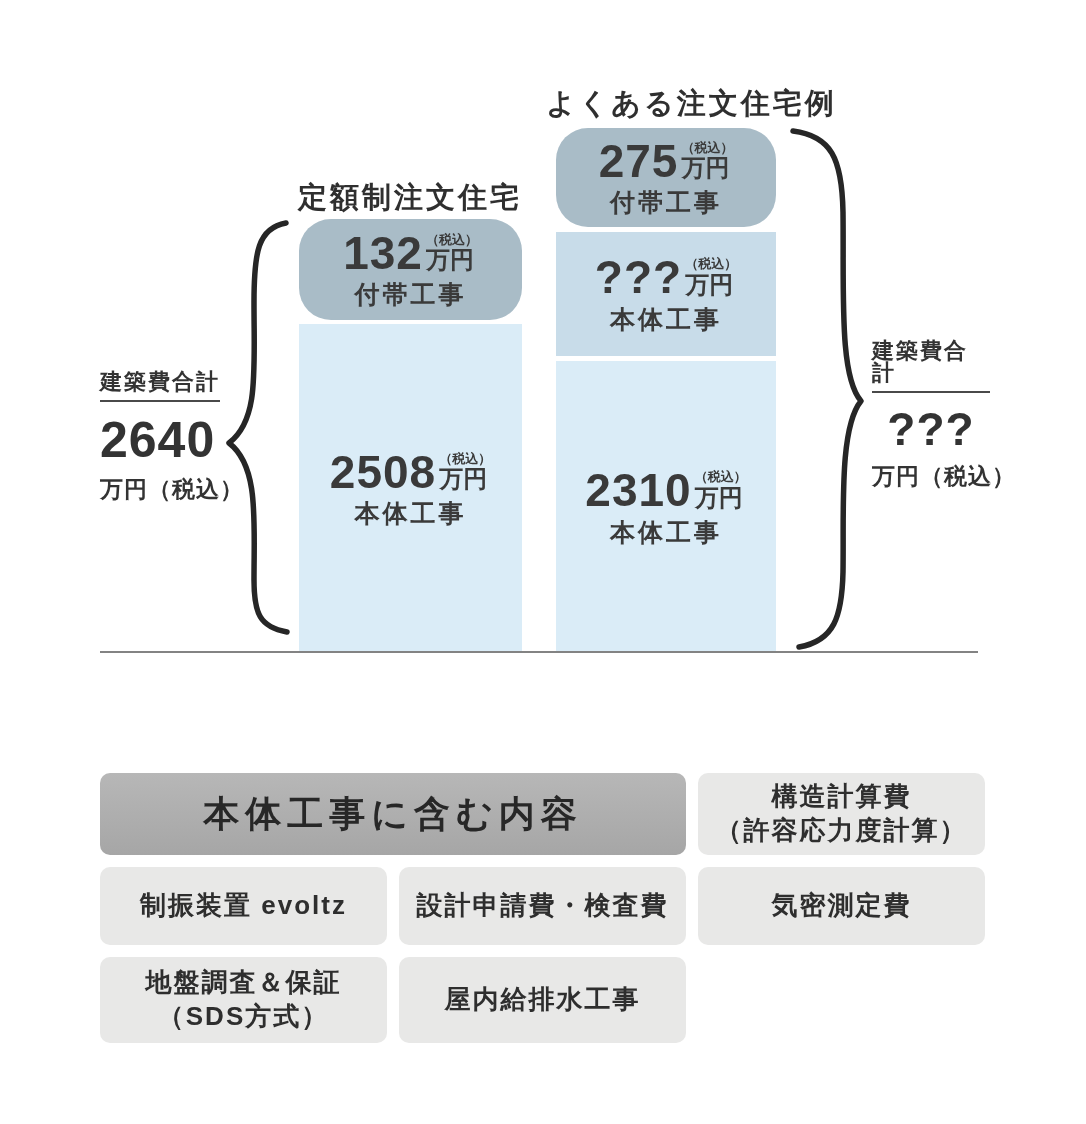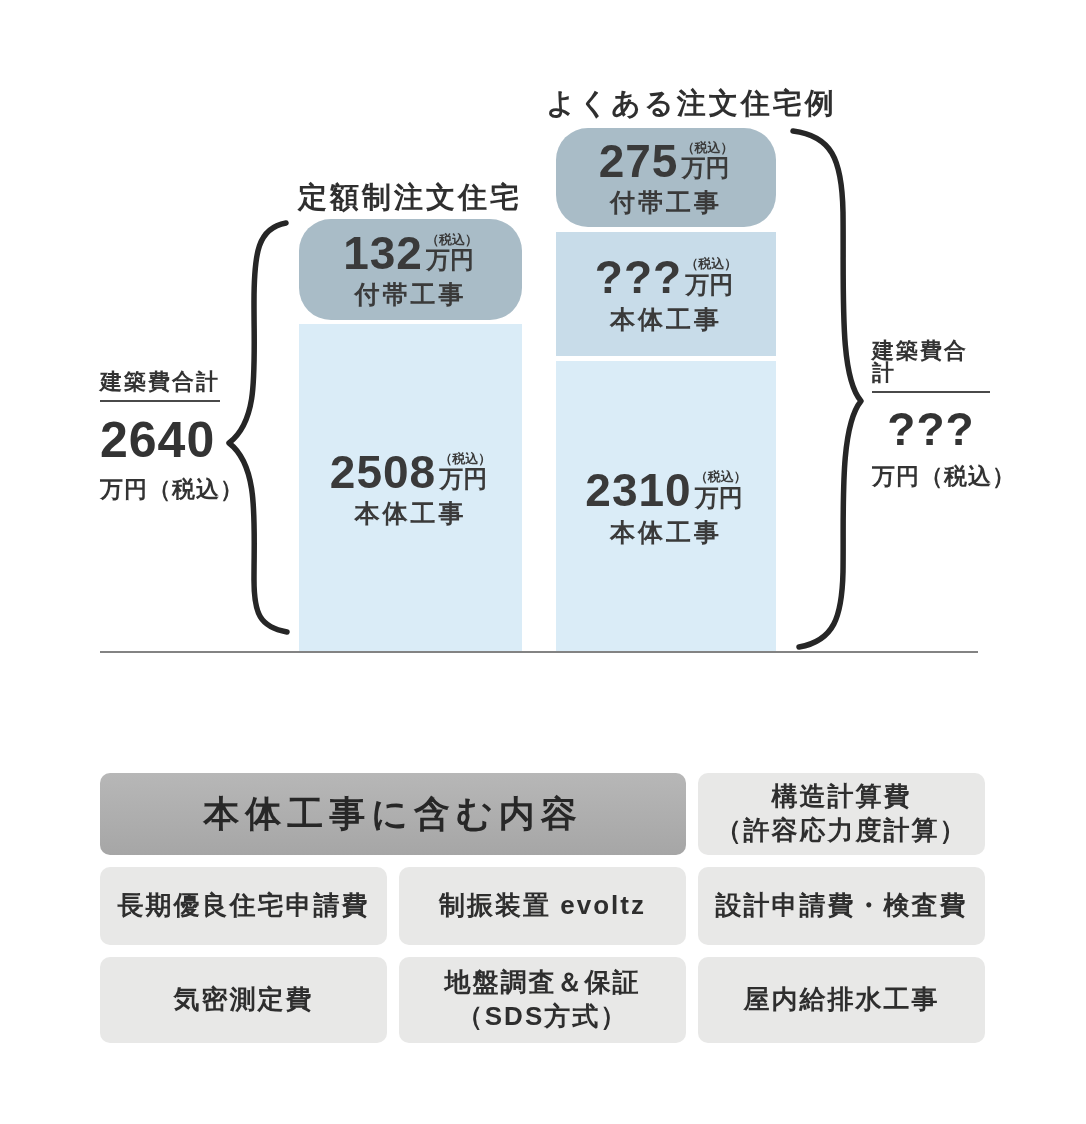--- a/index.html
+++ b/index.html
@@ -148,21 +148,20 @@
          C 831 136, 842 158, 843 212
          C 844 292, 839 376, 861 401
          C 839 428, 844 512, 843 572
          C 842 617, 834 641, 799 647"></path>
   </svg>
 
   <div class="items-table">
     <div class="cell cell-header">本体工事に含む内容</div>
     <div class="cell">構造計算費
 （許容応力度計算）</div>
-    <div class="cell">長期優良住宅申請費</div>
     <div class="cell">制振装置 evoltz</div>
     <div class="cell">設計申請費・検査費</div>
     <div class="cell">気密測定費</div>
     <div class="cell">地盤調査＆保証
 （SDS方式）</div>
     <div class="cell">屋内給排水工事</div>
   </div>
 
 </div>
 

